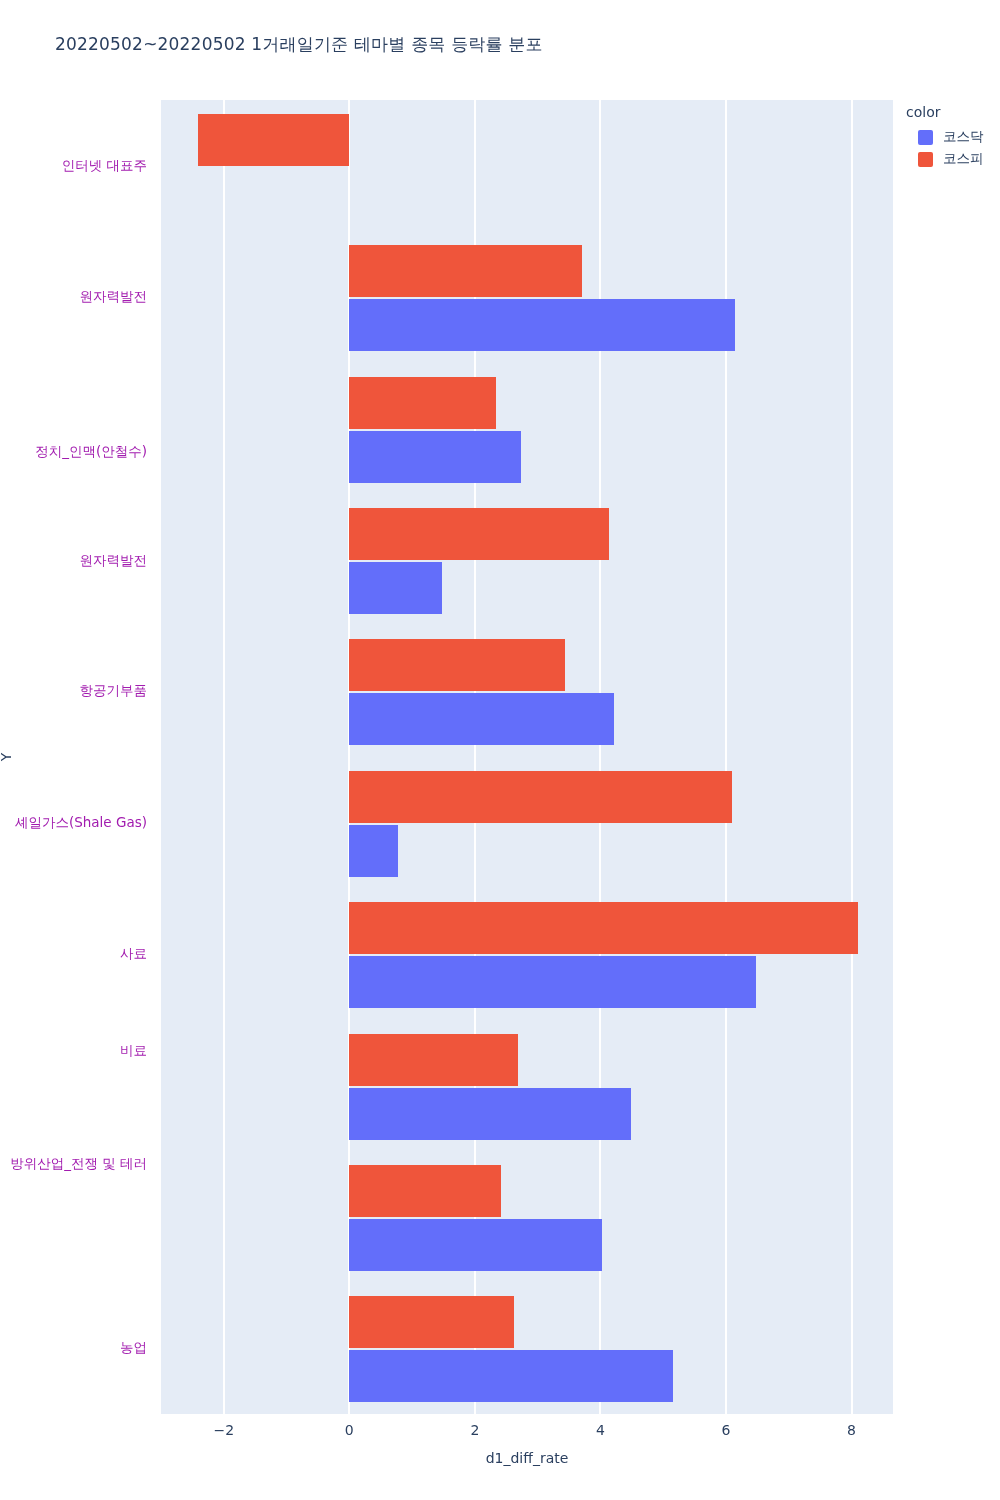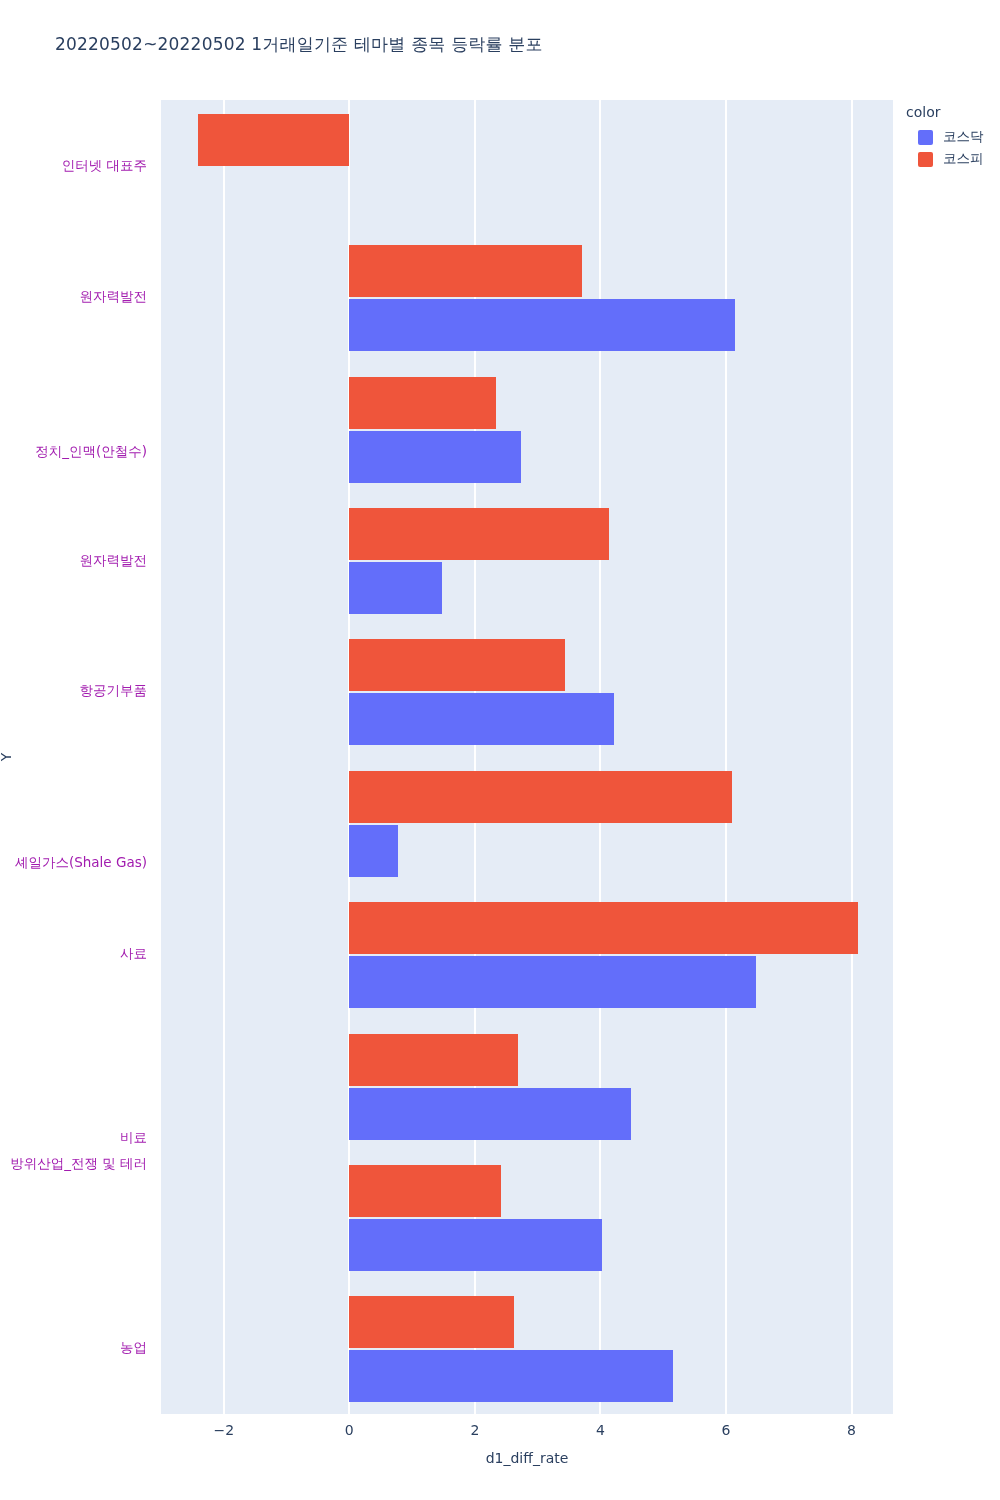--- a/index.html
+++ b/index.html
@@ -168,23 +168,23 @@
       <div class="x-tick-label" style="left: 600.451px;">4</div>
       <div class="x-tick-label" style="left: 726.009px;">6</div>
       <div class="x-tick-label" style="left: 851.566px;">8</div>
     </div>
   <div class="y-ticks-layer">
       <div class="y-tick-label" style="top: 165.7px;">인터넷 대표주</div>
       <div class="y-tick-label" style="top: 297.1px;">원자력발전</div>
       <div class="y-tick-label" style="top: 452px;">정치_인맥(안철수)</div>
       <div class="y-tick-label" style="top: 561px;">원자력발전</div>
       <div class="y-tick-label" style="top: 691.3px;">항공기부품</div>
-      <div class="y-tick-label" style="top: 822.7px; margin-top: 40px;">셰일가스(Shale Gas)</div>
+      <div class="y-tick-label" style="top: 822.7px;">셰일가스(Shale Gas)</div>
       <div class="y-tick-label" style="top: 954.1px;">사료</div>
-      <div class="y-tick-label" style="top: 1138px;">비료</div>
+      <div class="y-tick-label" style="top: 1051px;">비료</div>
       <div class="y-tick-label" style="top: 1164px;">방위산업_전쟁 및 테러</div>
       <div class="y-tick-label" style="top: 1348.3px; margin-left: 36px;">농업</div>
     </div>
 
   <div class="legend">
     <div class="legend-title">color</div>
     <div class="legend-items">
         <div class="legend-item">
           <span class="legend-swatch" style="background: rgb(99, 110, 250);"></span>
           <span class="legend-label">코스닥</span>

